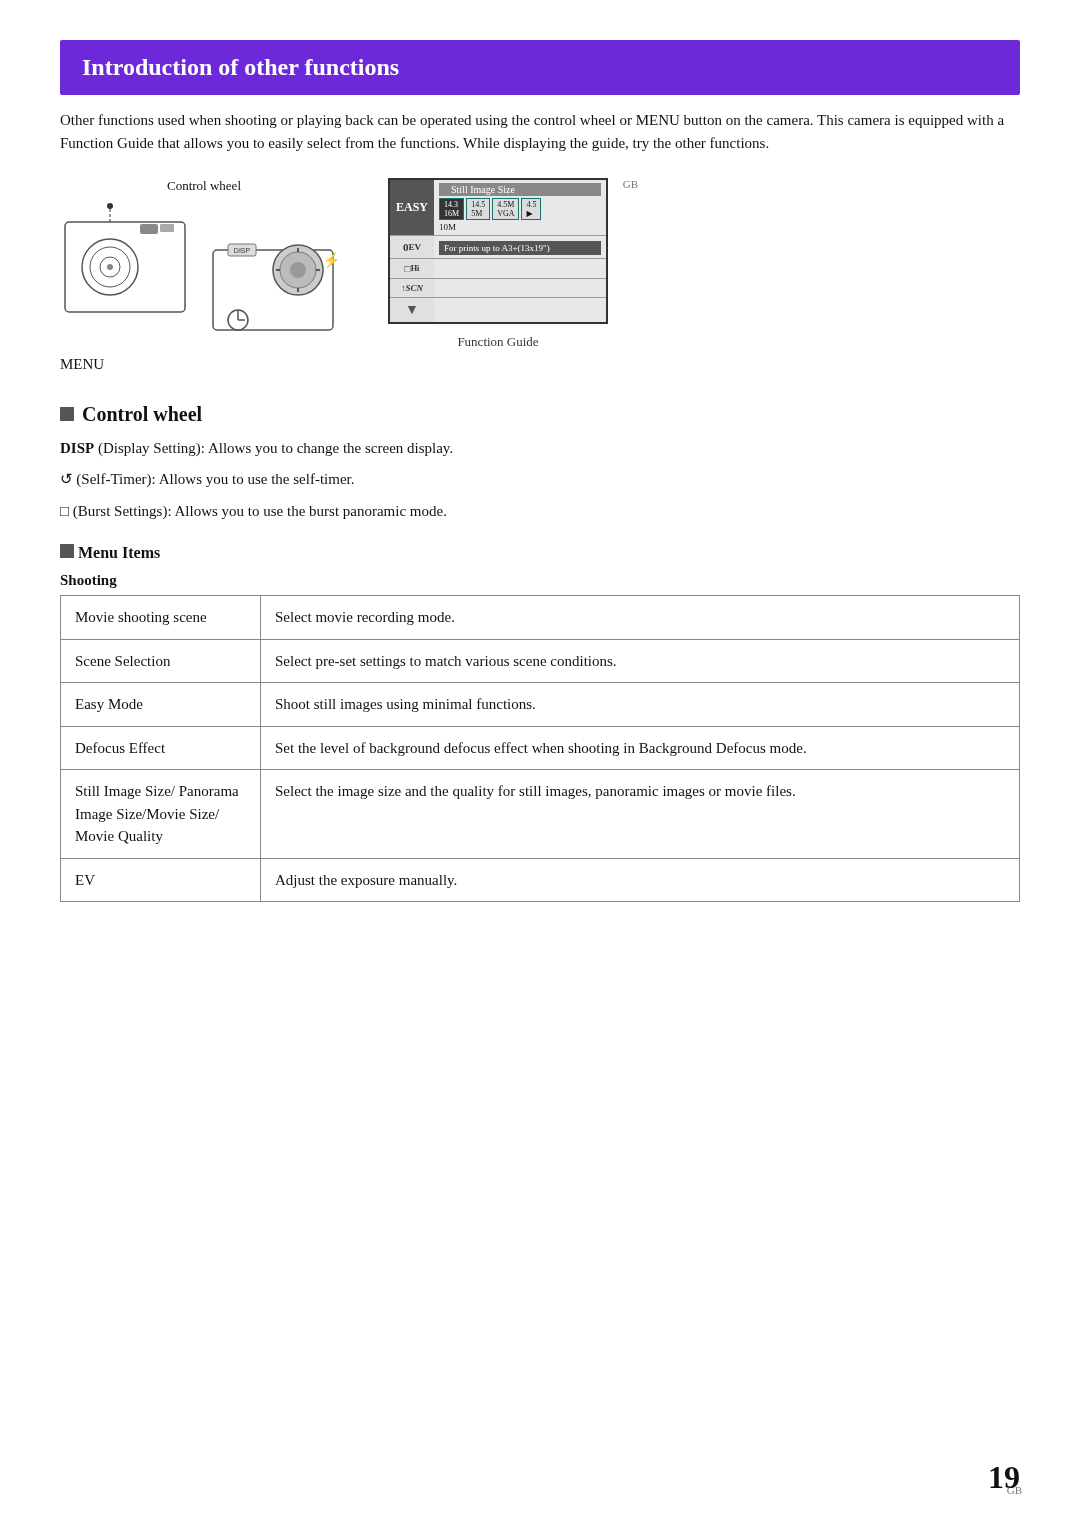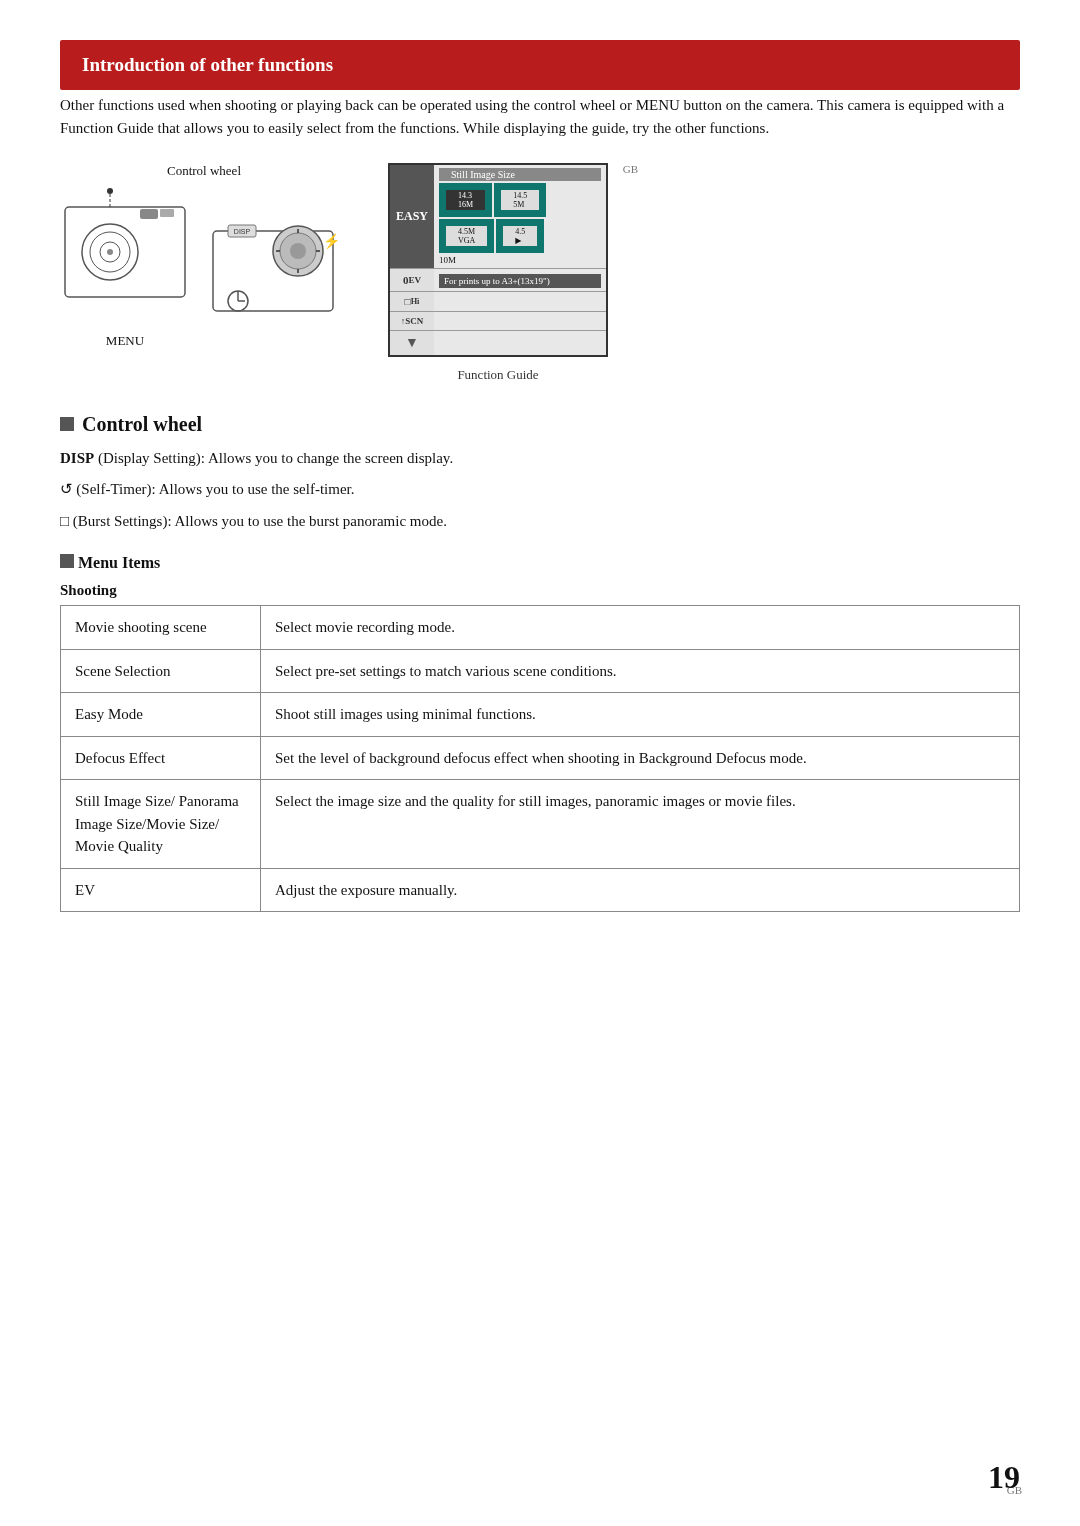--- a/index.html
+++ b/index.html
@@ -9,26 +9,26 @@
       font-size: 15px;
       color: #111;
       width: 1080px;
       min-height: 1526px;
       padding: 40px 60px 60px 60px;
       position: relative;
     }
 
     
     .title-bar {
-      background: #b91c1c;
+      background: #6d28d9;
       color: #fff;
       padding: 14px 22px;
-      font-size: 19px;
-      font-weight: bold;
-      margin-bottom: 4px;
+      font-size: 24px;
+      font-weight: bold;
+      margin-bottom: 14px;
       border-radius: 2px;
     }
 
     
     .intro-text {
       font-size: 15px;
       line-height: 1.55;
       margin-bottom: 22px;
     }
 
@@ -47,23 +47,23 @@
       gap: 4px;
     }
 
     .control-wheel-label {
       font-size: 13px;
       text-align: center;
       margin-bottom: 4px;
     }
 
     .menu-label {
-      font-size: 13px;
-      text-align: center;
-      margin-top: 12px;
+      font-size: 15px;
+      text-align: left;
+      margin-top: 20px;
     }
 
     
     .function-guide-area {
       display: flex;
       flex-direction: column;
       align-items: center;
       gap: 4px;
       margin-left: 10px;
     }
@@ -108,22 +108,22 @@
       margin-bottom: 2px;
     }
 
     .fg-options {
       display: flex;
       gap: 2px;
       flex-wrap: wrap;
     }
 
     .fg-option {
-      border: 7px solid #0f766e;
-      padding: 1px 12px;
+      border: 1px solid #0f766e;
+      padding: 1px 4px;
       font-size: 9px;
       background: #ddd;
     }
 
     .fg-option.selected {
       background: #333;
       color: #fff;
     }
 
     .fg-tooltip {
@@ -143,20 +143,21 @@
 
     .fg-burst .fg-left {
       background: #f0f0f0;
       color: #333;
     }
 
     .fg-scn .fg-left {
       background: #f0f0f0;
       color: #333;
       font-size: 10px;
+      font-style: italic;
     }
 
     .fg-down .fg-left {
       background: #f0f0f0;
       color: #555;
       font-size: 14px;
     }
 
     .gb-label-top {
       position: absolute;

